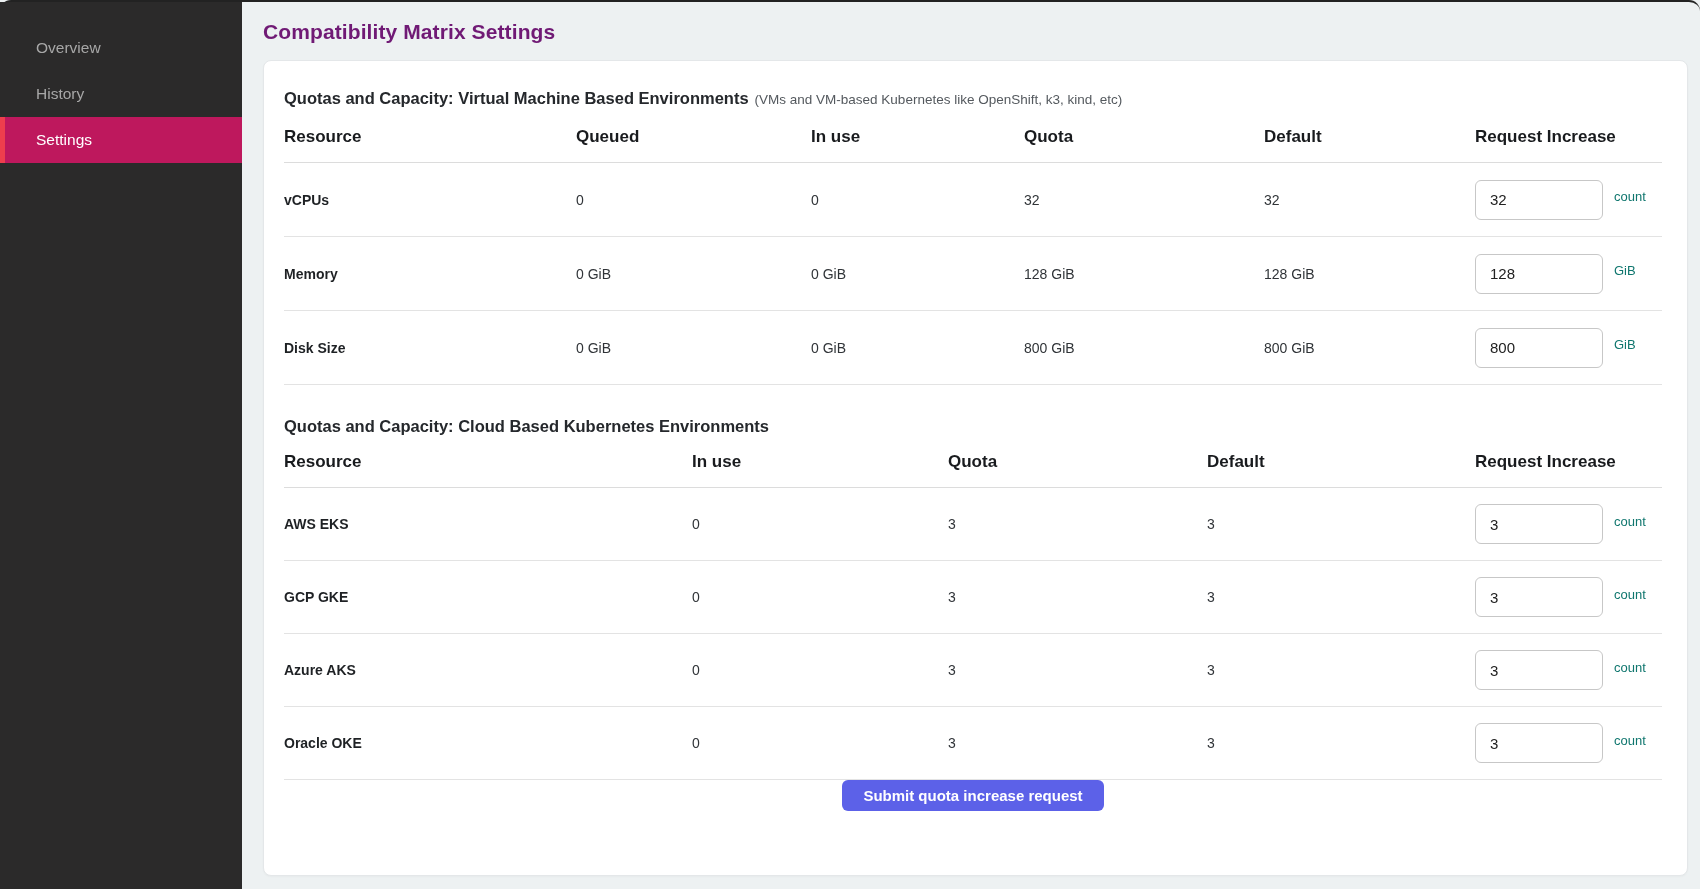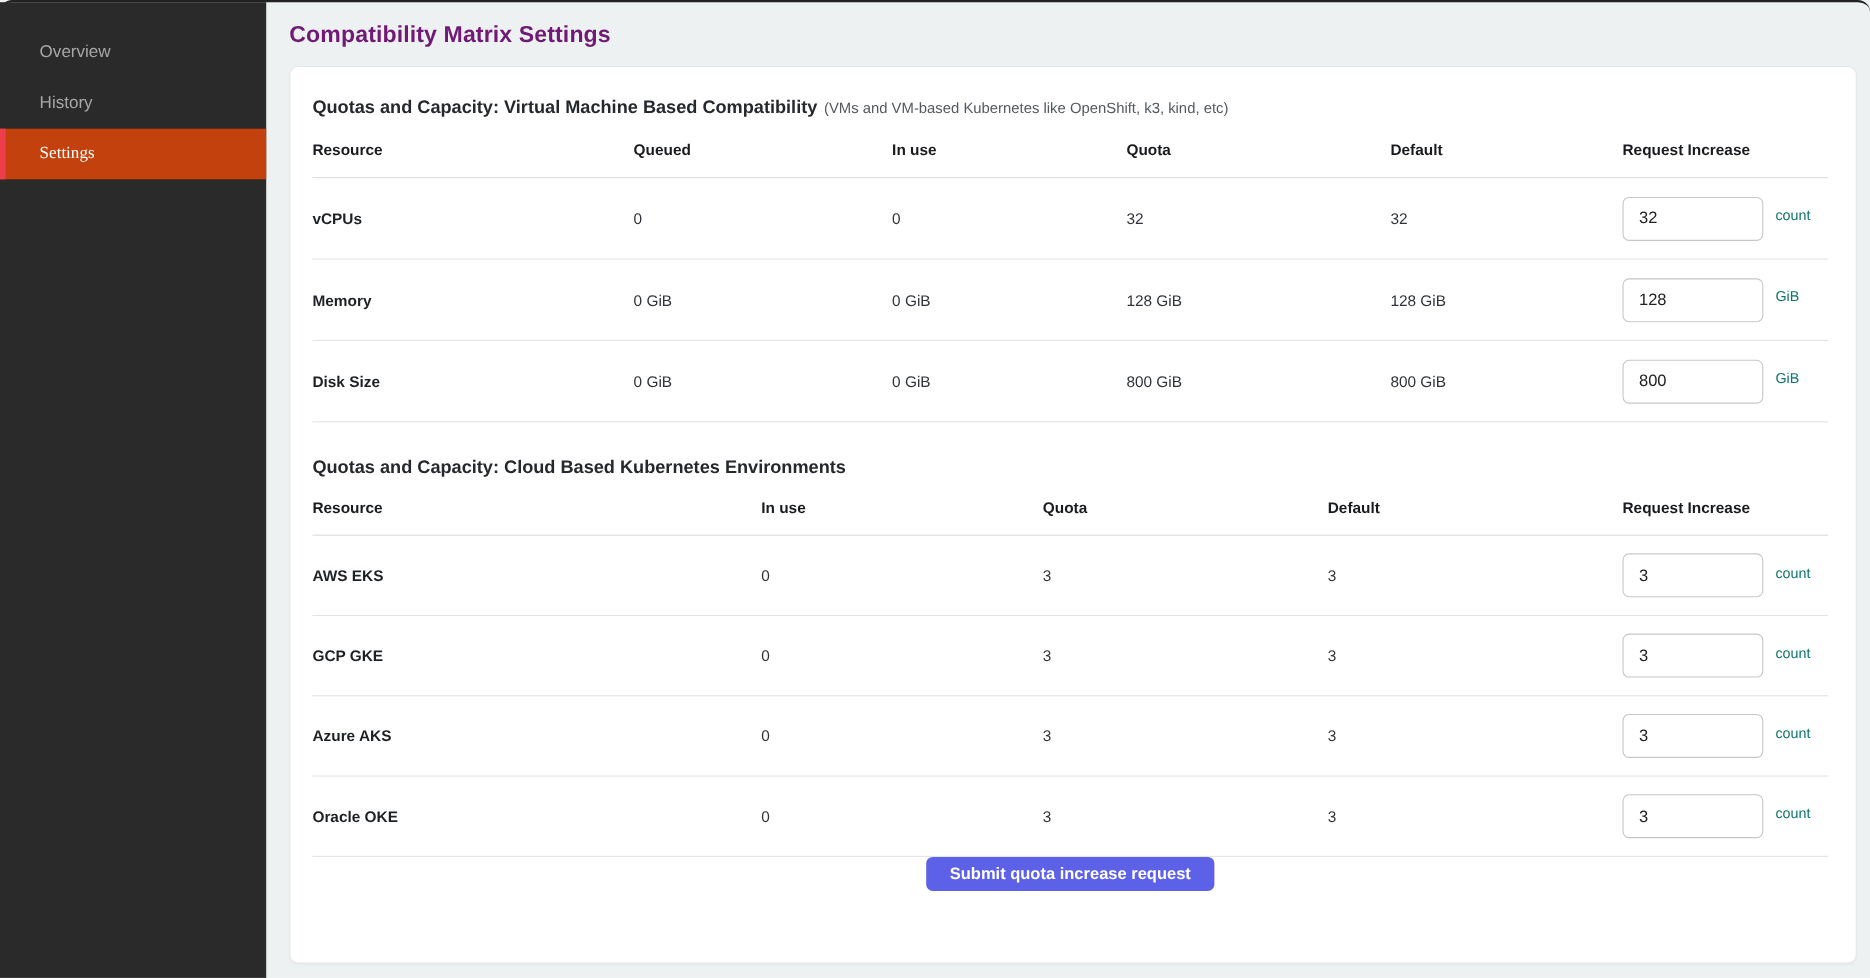--- a/index.html
+++ b/index.html
@@ -22,24 +22,23 @@
   .nav-item {
     height: 46px;
     display: flex; align-items: center;
     padding-left: 31px;
     font-size: 15.5px;
     color: #a7a7a7;
     cursor: pointer;
     border-left: 5px solid transparent;
   }
   .nav-item.active {
-    background: #c2410c;
+    background: #be185d;
     color: #ffffff;
     border-left: 5px solid #ee3e4d;
-    font-family: Liberation Serif, serif;
   }
 
   
   .main { flex: 1; padding: 18px 13px 0 21px; }
   .page-title {
     font-size: 21px; font-weight: 700; color: #701a75;
     letter-spacing: .1px;
     margin-bottom: 16px;
   }
   .card {
@@ -60,21 +59,21 @@
     font-size: 13.5px; font-weight: 400; color: #54595e;
     margin-left: 6px;
   }
   .section-title.second { margin-top: 30px; }
 
   
   .thead {
     display: grid; align-items: center;
     height: 52px;
     border-bottom: 1px solid #dcdcdc;
-    font-size: 14px; font-weight: 700; color: #191b1e;
+    font-size: 17px; font-weight: 700; color: #191b1e;
   }
   .thead.t2 { height: 51px; }
   .trow {
     display: grid; align-items: center;
     height: 74px;
     border-bottom: 1px solid #e3e3e3;
     font-size: 14px; color: #303438;
   }
   .t2 .trow, .trow.t2 { height: 73px; }
   .grid1 { grid-template-columns: 292px 235px 213px 240px 211px 1fr; }
@@ -117,21 +116,21 @@
     <div class="nav-item">History</div>
     <div class="nav-item active">Settings</div>
   </div>
 
   <div class="main">
     <div class="page-title">Compatibility Matrix Settings</div>
 
     <div class="card">
 
       <div class="section-title">
-        <span>Quotas and Capacity: Virtual Machine Based Compatibility</span><span class="subtitle">(VMs and VM-based Kubernetes like OpenShift, k3, kind, etc)</span>
+        <span>Quotas and Capacity: Virtual Machine Based Environments</span><span class="subtitle">(VMs and VM-based Kubernetes like OpenShift, k3, kind, etc)</span>
       </div>
 
       <div class="thead grid1">
         <div>Resource</div>
         <div>Queued</div>
         <div>In use</div>
         <div>Quota</div>
         <div>Default</div>
         <div>Request Increase</div>
       </div>

